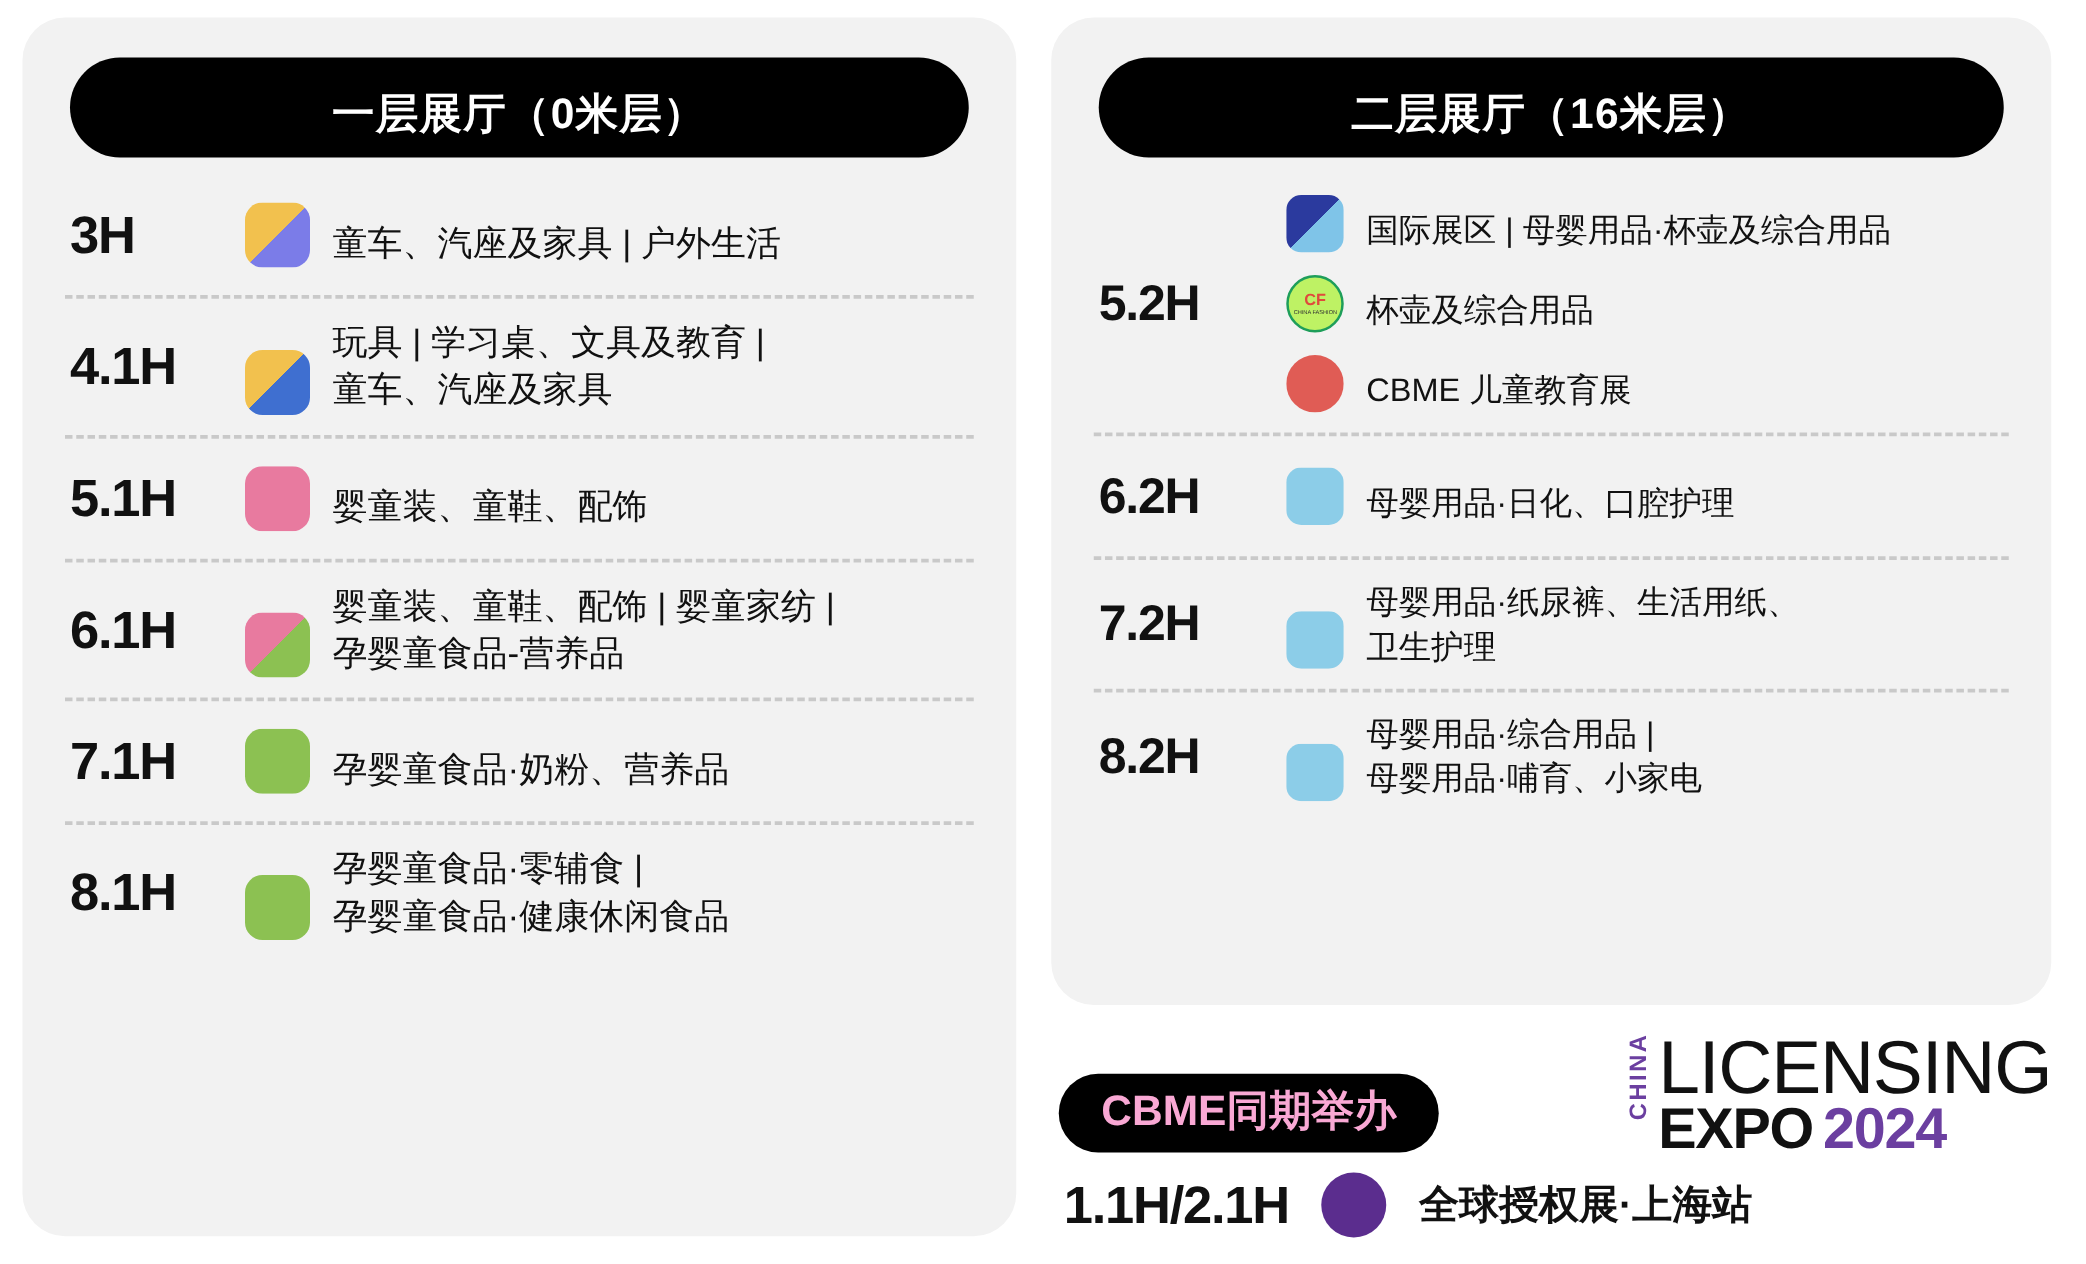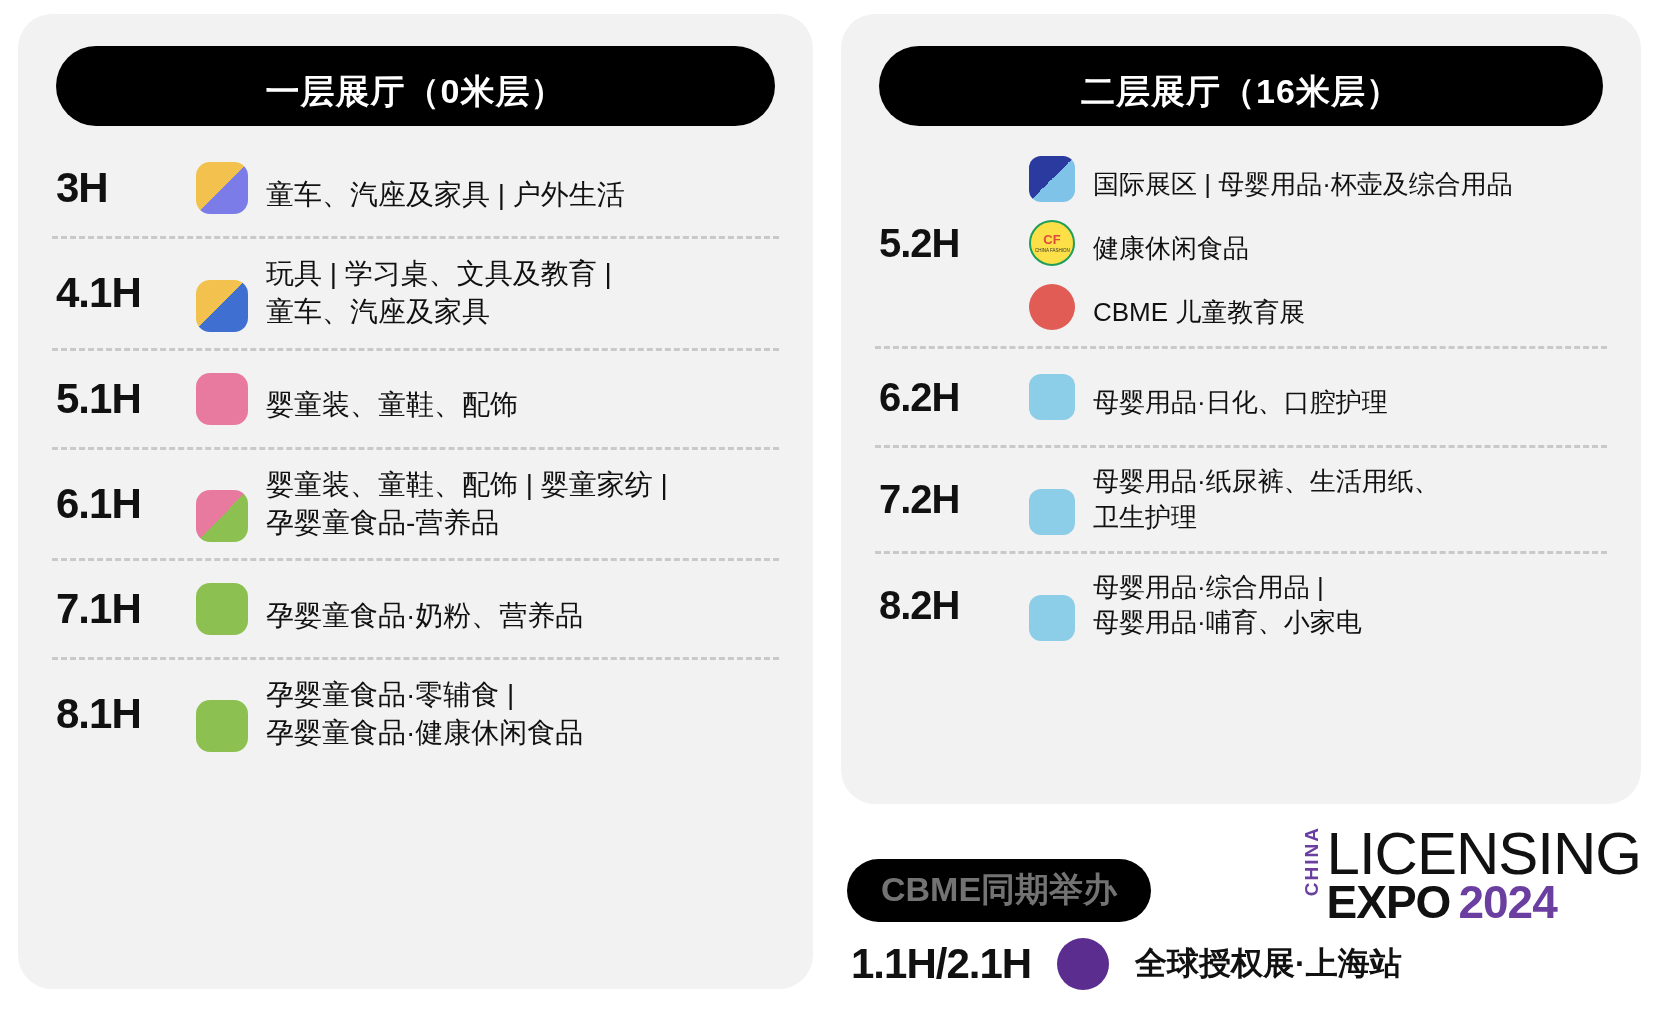--- a/index.html
+++ b/index.html
@@ -93,21 +93,21 @@
     line-height: 1.36;
     color: #111;
     white-space: pre-line;
   }
   .entry-text-lg { font-size: 28px; }
 
   
   .cf-badge {
     width: 46px; height: 46px; flex: 0 0 46px;
     border-radius: 50%;
-    background: #fde047;
+    background: #bef264;
     border: 2px solid #1e9e5a;
     display: flex; flex-direction: column;
     align-items: center; justify-content: center;
     box-sizing: border-box;
   }
   .cf-badge .cf-top {
     font-size: 13px; font-weight: bold; color: #e04a3c; line-height: 1;
   }
   .cf-badge .cf-bar {
     margin-top: 2px;
@@ -122,21 +122,21 @@
     gap: 14px;
     padding-left: 6px;
   }
   .bottom-top {
     display: flex;
     align-items: center;
     justify-content: space-between;
   }
   .pill-black {
     background: #000;
-    color: #737373;
+    color: #f9a8d4;
     border-radius: 999px;
     font-size: 34px;
     font-weight: bold;
     padding: 12px 34px 14px 34px;
     line-height: 1.1;
     white-space: nowrap;
     margin-top: 32px;
   }
   .licensing-logo {
     display: flex;
@@ -286,21 +286,21 @@
               <span class="swatch swatch-sm">
                 <span class="half-tl" style="background:linear-gradient(135deg,#2b3a9e 0%,#2b3a9e 50%,#7fc4e8 50%,#7fc4e8 100%);"></span>
               </span>
               <span class="entry-text">国际展区 | 母婴用品·杯壶及综合用品</span>
             </div>
             <div class="entry">
               <span class="cf-badge">
                 <span class="cf-top">CF</span>
                 <span class="cf-bar">CHINA FASHION</span>
               </span>
-              <span class="entry-text">健康休闲食品</span>
+              <span class="entry-text">杯壶及综合用品</span>
             </div>
             <div class="entry">
               <span class="swatch swatch-sm circle">
                 <span class="half-tl" style="background:#e05c55;"></span>
               </span>
               <span class="entry-text">CBME 儿童教育展</span>
             </div>
           </div>
         </div>
 

